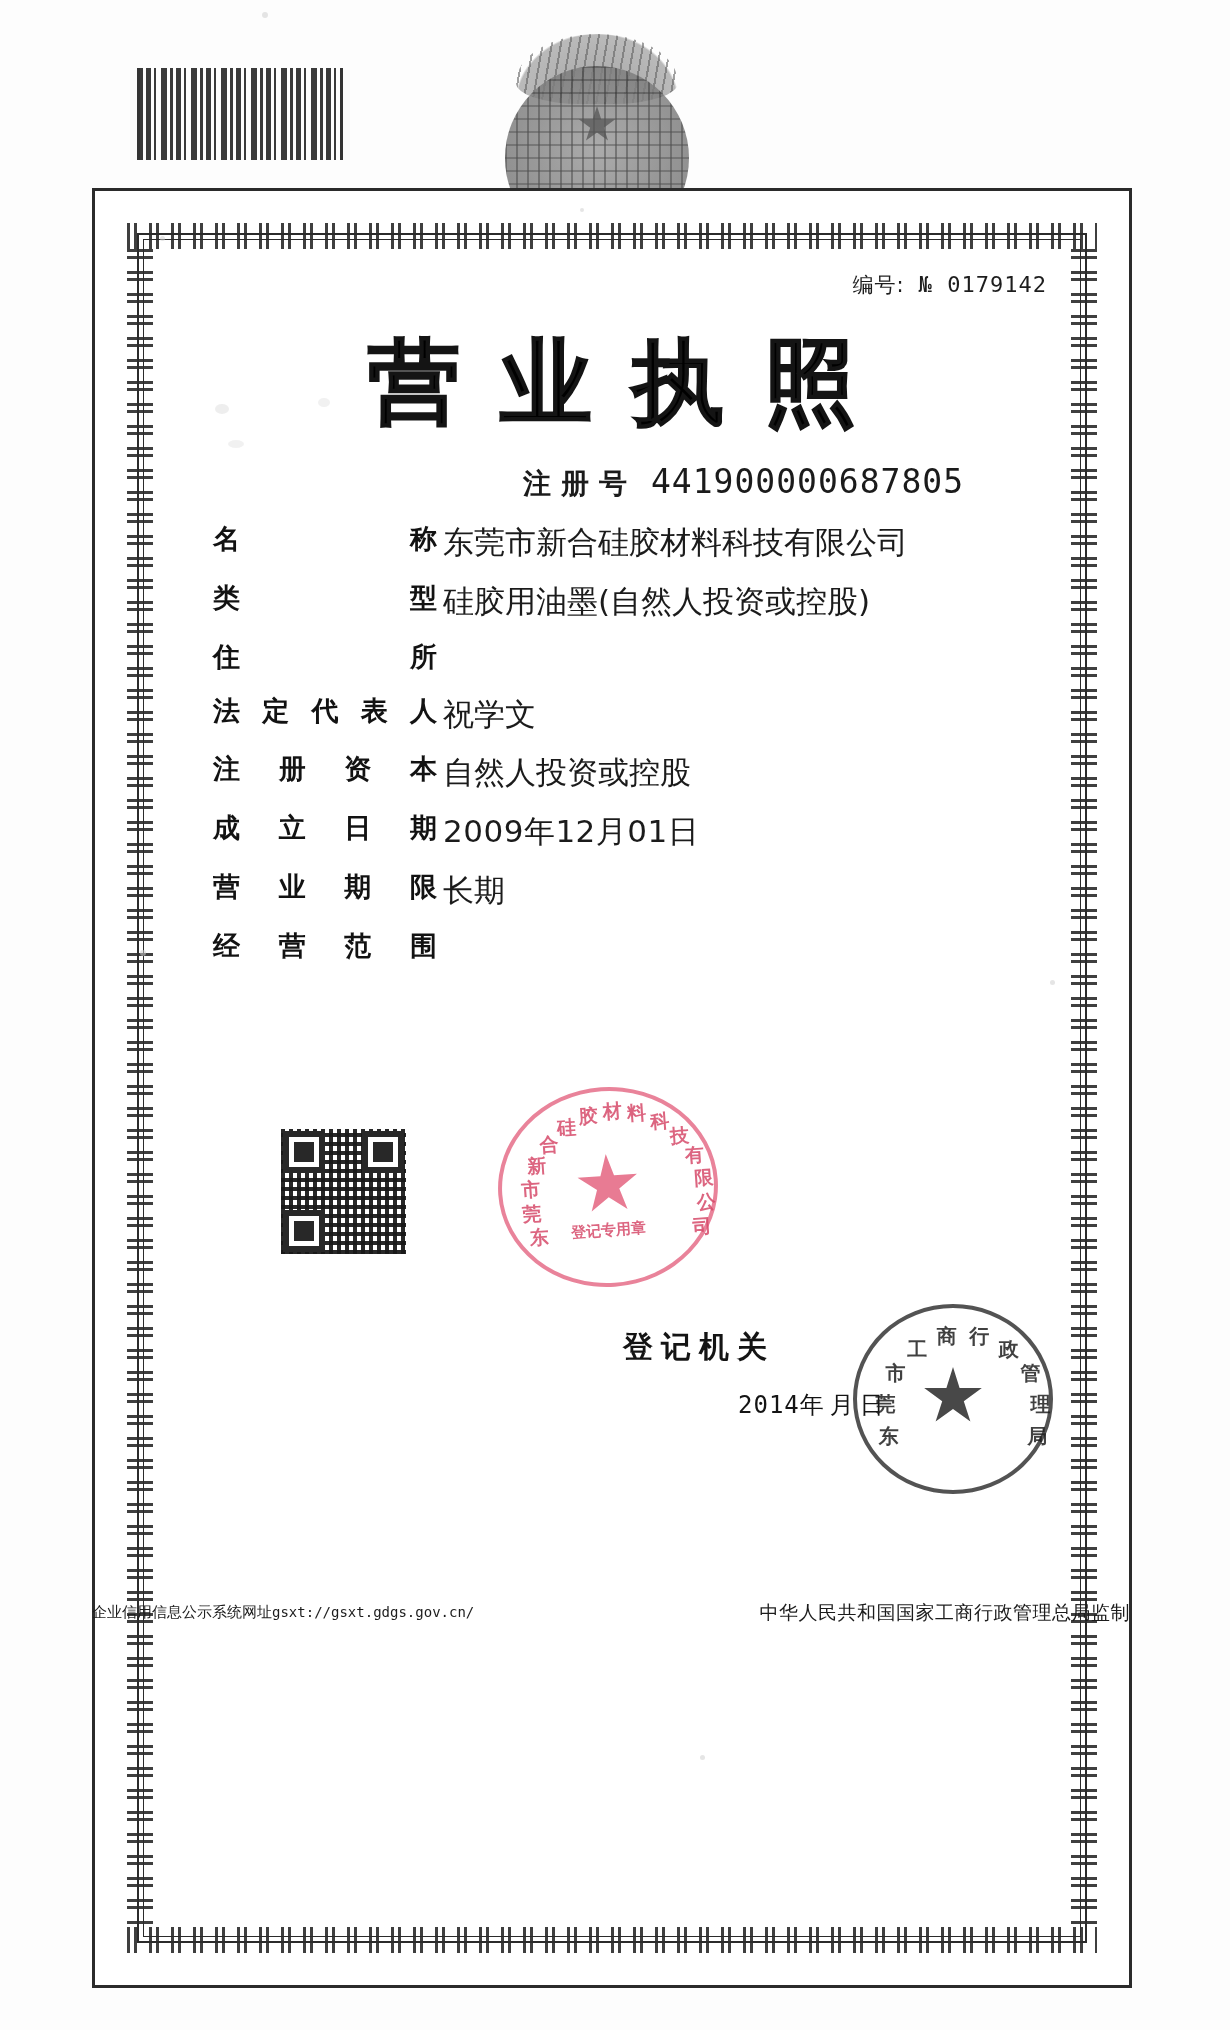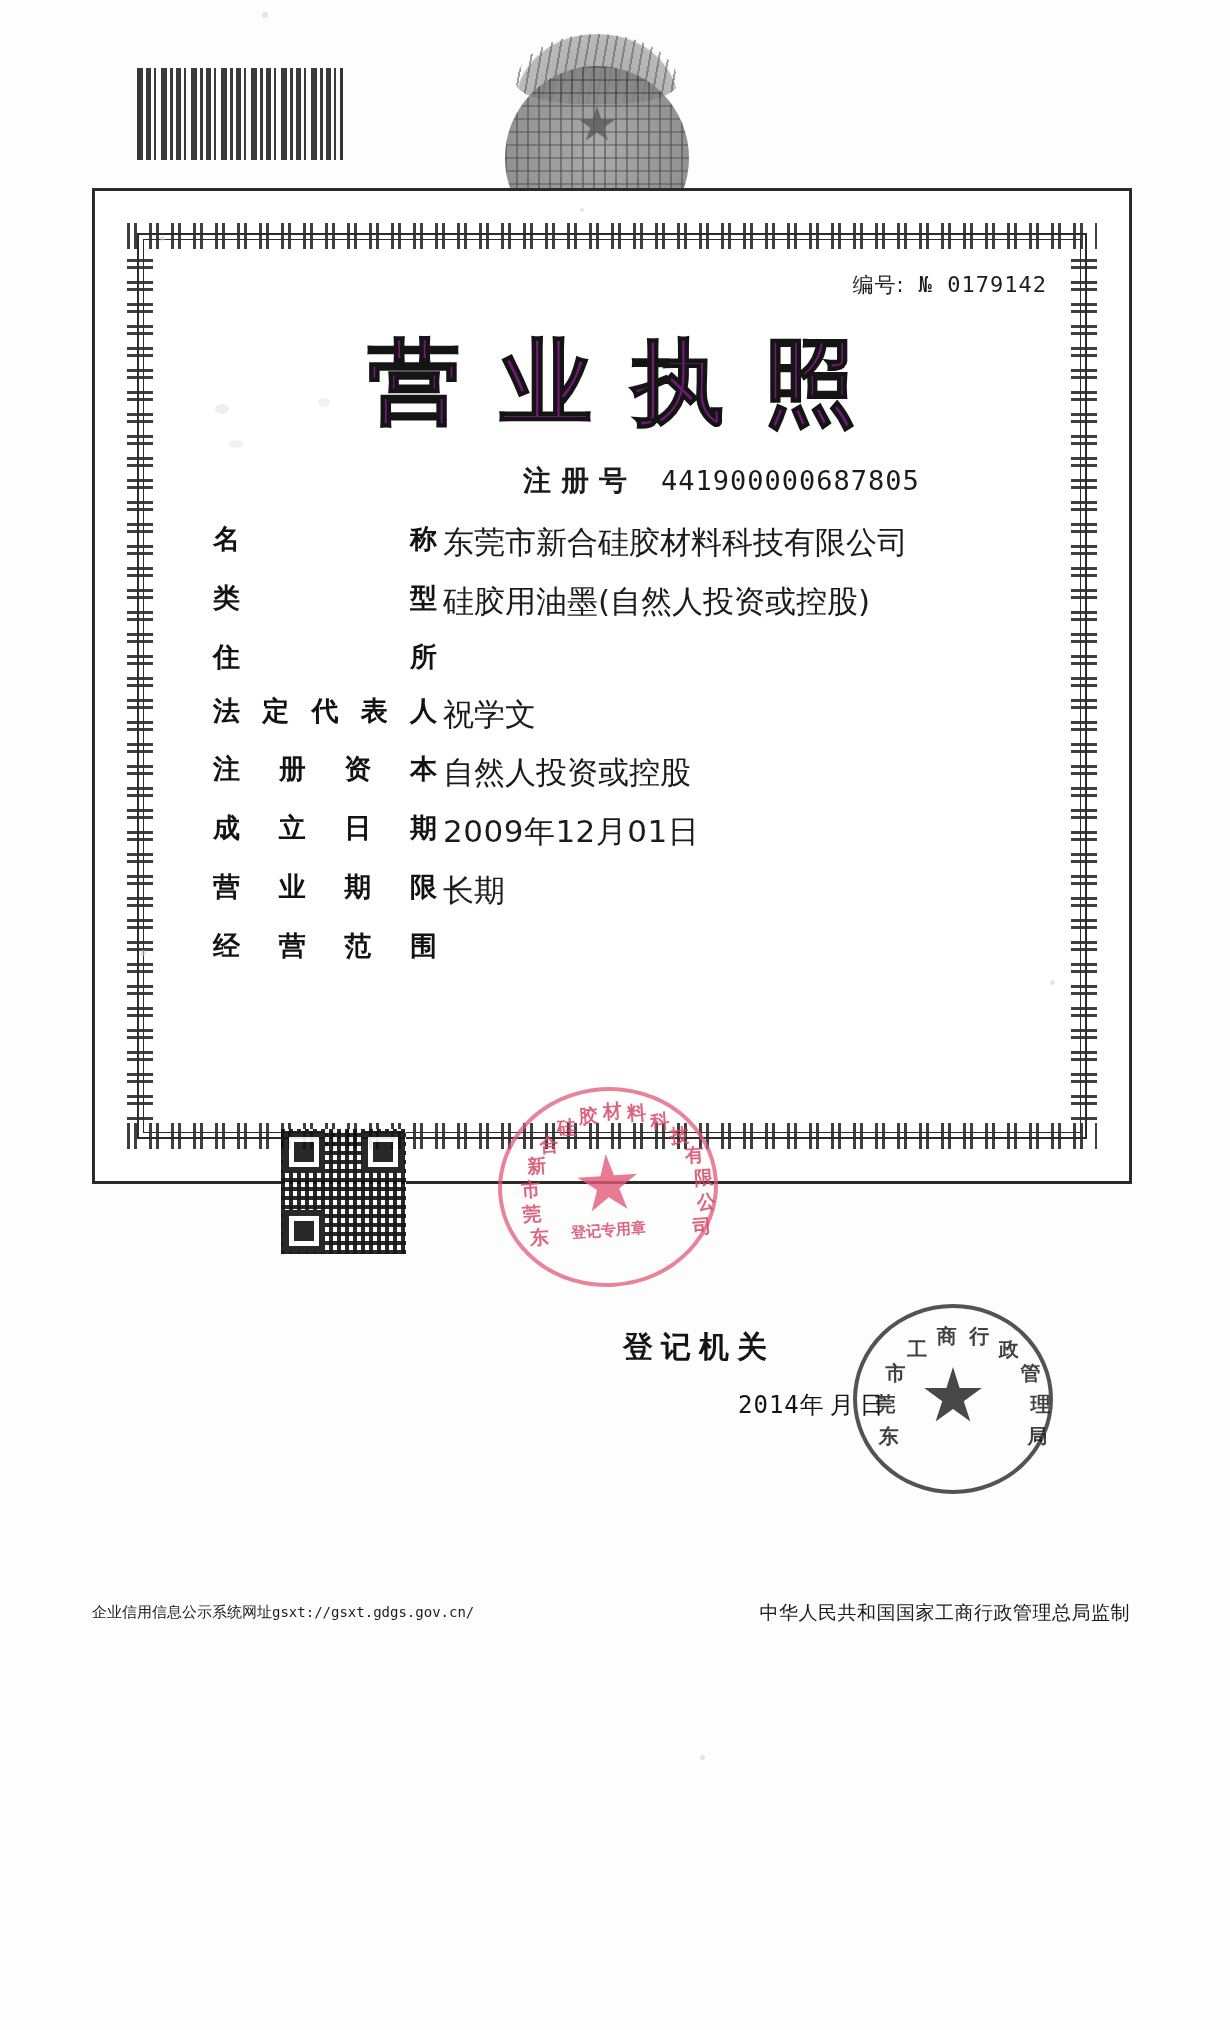--- a/index.html
+++ b/index.html
@@ -52,21 +52,21 @@
     opacity:.78;
   }
   .emblem .star{
     position:absolute;left:86px;top:72px;width:38px;height:38px;
     background:#555;opacity:.75;
     clip-path:polygon(50% 0%,61% 35%,98% 35%,68% 57%,79% 91%,50% 70%,21% 91%,32% 57%,2% 35%,39% 35%);
   }
 
   
   .cert{
-    position:absolute;left:92px;top:188px;width:1040px;height:996px;
+    position:absolute;left:92px;top:188px;width:1040px;height:1800px;
     border:3px solid #2b2b2b;
     background:#ffffff;
     box-sizing:border-box;
   }
   .cert .greek{
     position:absolute;inset:6px;
     border:26px solid transparent;
     box-sizing:border-box;
     background:
       repeating-linear-gradient(90deg,#2b2b2b 0 3px,#ffffff 3px 7px,#2b2b2b 7px 10px,#ffffff 10px 22px) 0 0/100% 26px no-repeat,
@@ -95,34 +95,34 @@
   }
   .serial .cn{font-family:"DejaVu Sans",sans-serif;font-size:21px;}
 
   .title{
     position:absolute;left:0;right:0;top:72px;
     text-align:center;
     font-family:"DejaVu Sans","Liberation Sans",sans-serif;
     font-weight:bold;
     font-size:92px;
     letter-spacing:40px;
-    color:#701a75;
+    color:#000000;
     text-indent:40px;
     -webkit-text-stroke:1.5px #141414;
   }
 
   .regno{
     position:absolute;left:370px;top:213px;
     font-size:28px;color:#1b1b1b;
     letter-spacing:10px;
     font-weight:600;
   }
   .regno .num{
     font-family:"DejaVu Sans Mono","Liberation Mono",monospace;
-    letter-spacing:1px;font-weight:normal;font-size:27px;margin-left:24px;
+    letter-spacing:1px;font-weight:normal;font-size:33px;margin-left:14px;
   }
 
   .rows{position:absolute;left:60px;top:272px;right:10px;}
   .row{display:flex;align-items:flex-start;margin-bottom:18px;}
   .lbl{
     width:230px;flex:0 0 230px;
     font-size:27px;color:#121212;font-weight:bold;
     display:flex;justify-content:space-between;
     padding-right:6px;box-sizing:border-box;
   }

